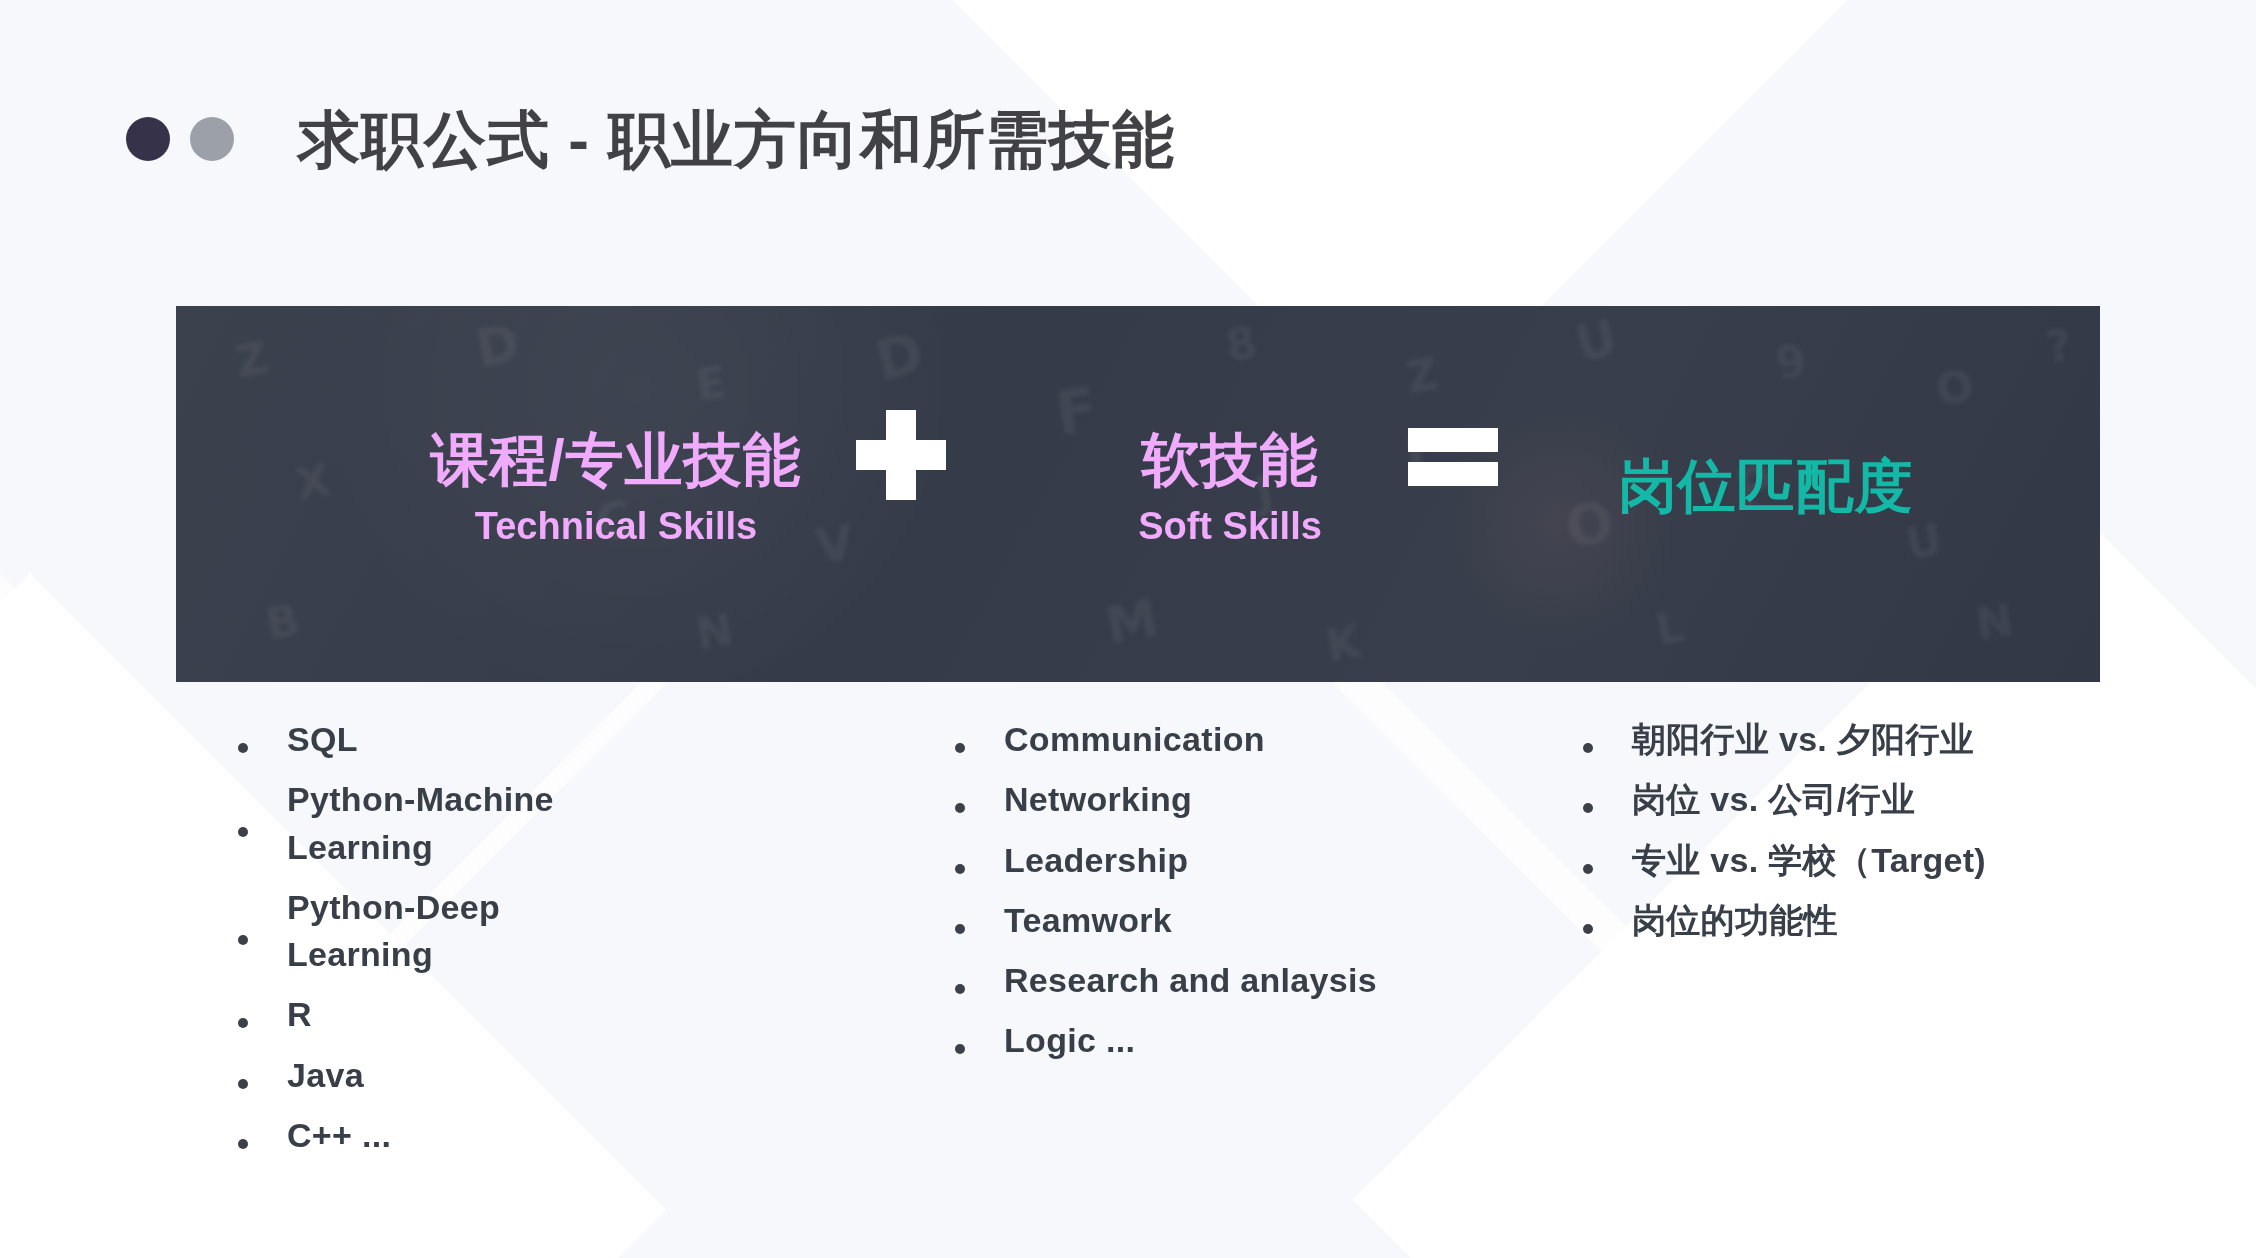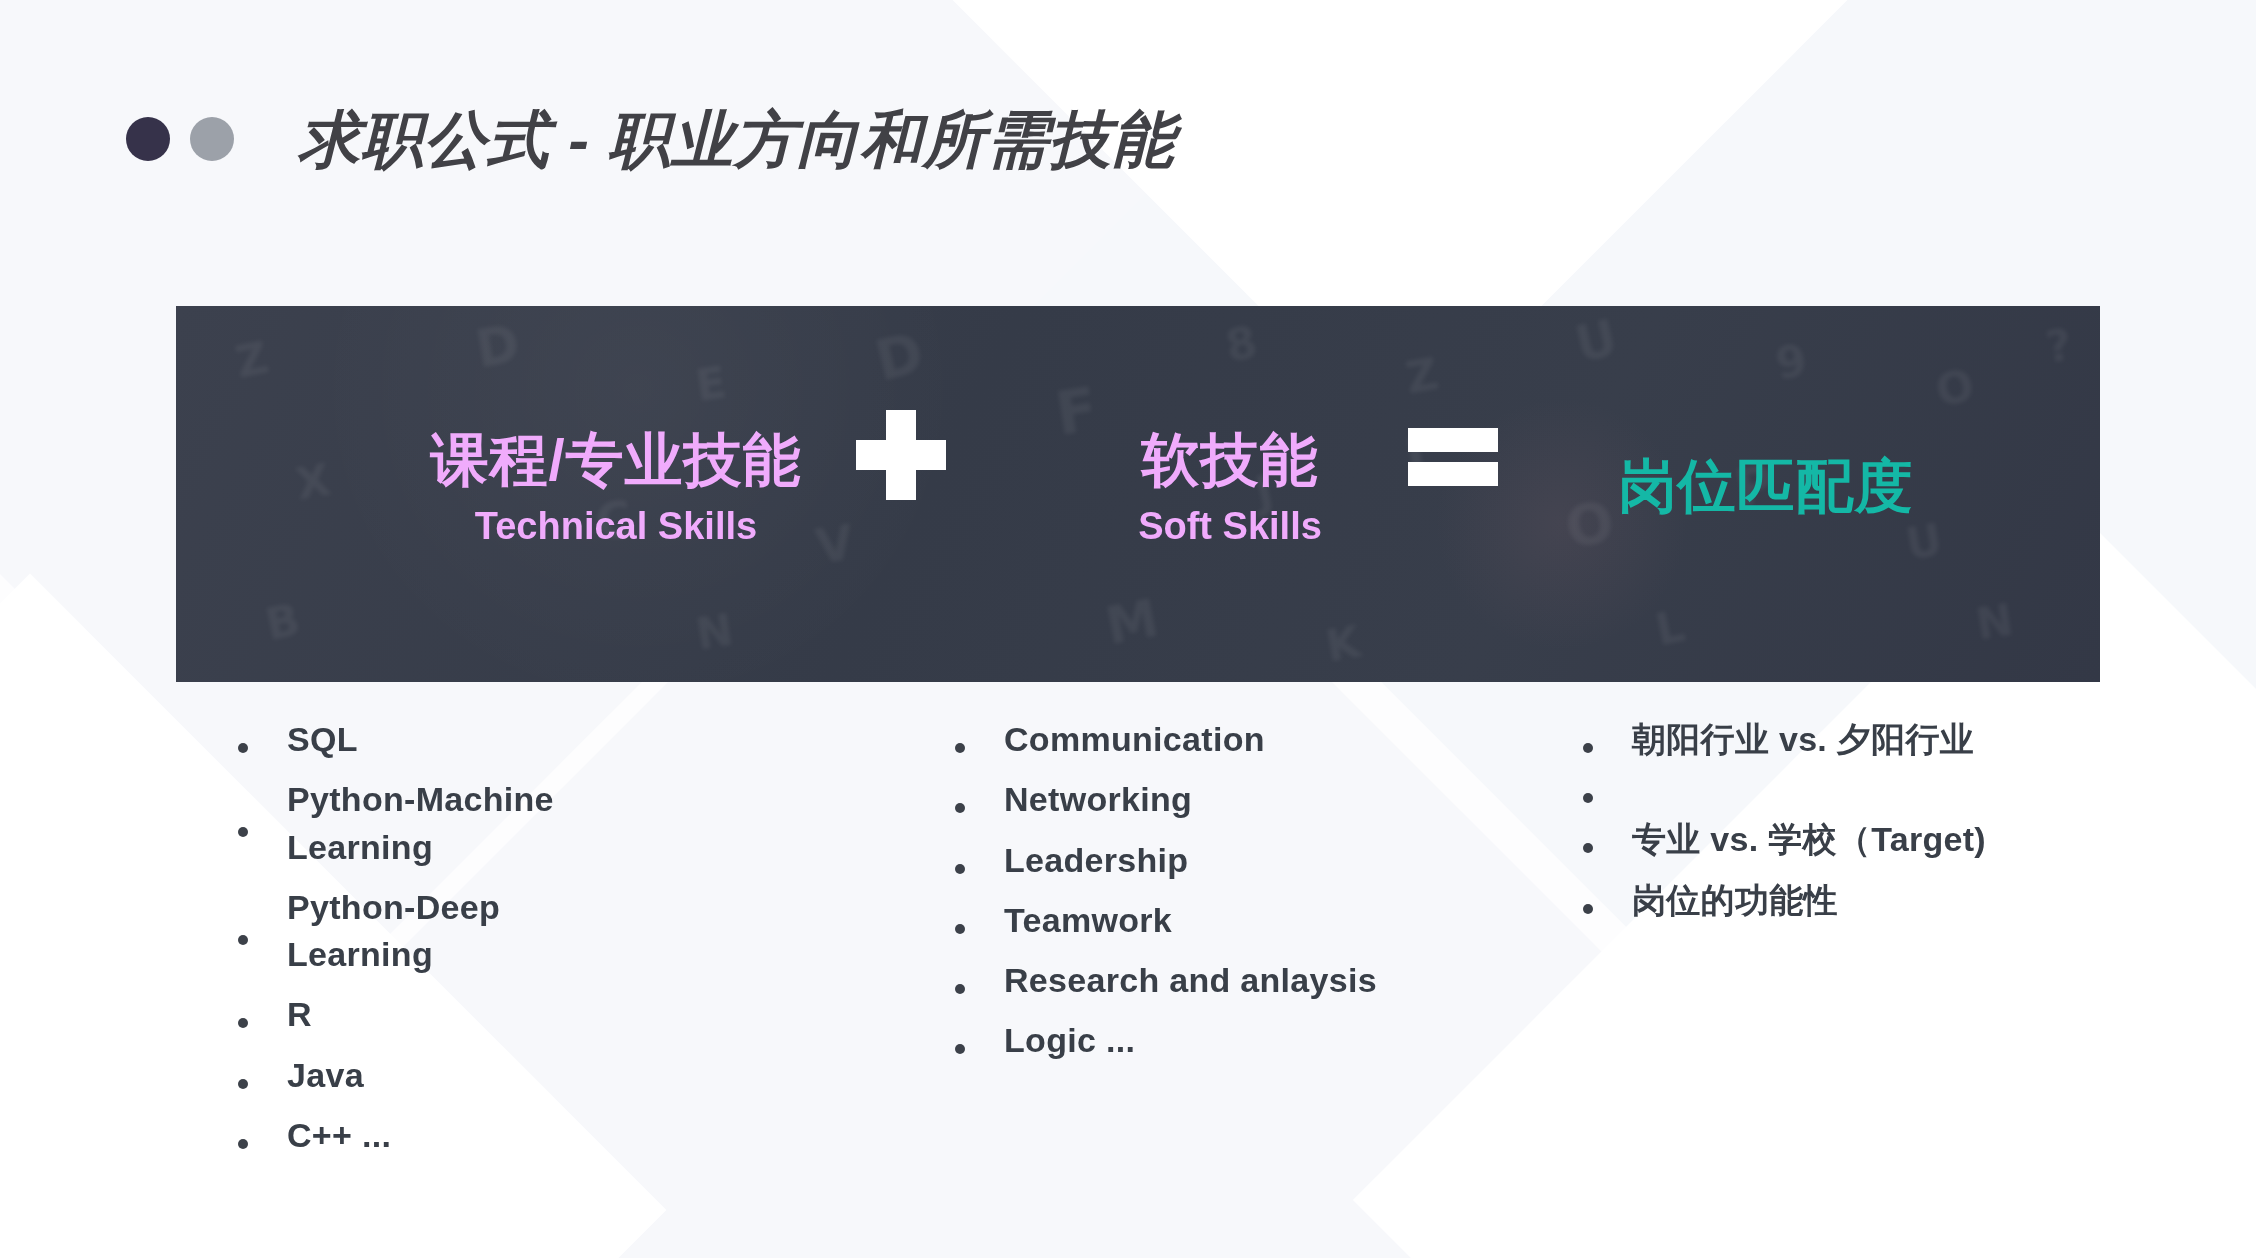--- a/index.html
+++ b/index.html
@@ -76,21 +76,20 @@
     inset: 0;
   }
 
   
   .title-row {
     position: absolute;
     left: 126px;
     top: 108px;
     display: flex;
     align-items: center;
-    font-style: italic;
   }
   .dot {
     width: 44px; height: 44px;
     border-radius: 50%;
     display: inline-block;
   }
   .dot-dark { background: #36324a; }
   .dot-gray { background: #9ca1a9; margin-left: 20px; }
   .page-title {
     margin-left: 64px;
@@ -387,20 +386,21 @@
       </div>
     </div>
 
     <div class="col col-3">
       <div class="bullet-item">
         <span class="bullet-dot"></span>
         <span class="bullet-text">朝阳行业 vs. 夕阳行业</span>
       </div>
       <div class="bullet-item">
         <span class="bullet-dot"></span>
+        <span class="bullet-text">岗位 vs. 公司/行业</span>
       </div>
       <div class="bullet-item">
         <span class="bullet-dot"></span>
         <span class="bullet-text">专业 vs. 学校（Target)</span>
       </div>
       <div class="bullet-item">
         <span class="bullet-dot"></span>
         <span class="bullet-text">岗位的功能性</span>
       </div>
     </div>

